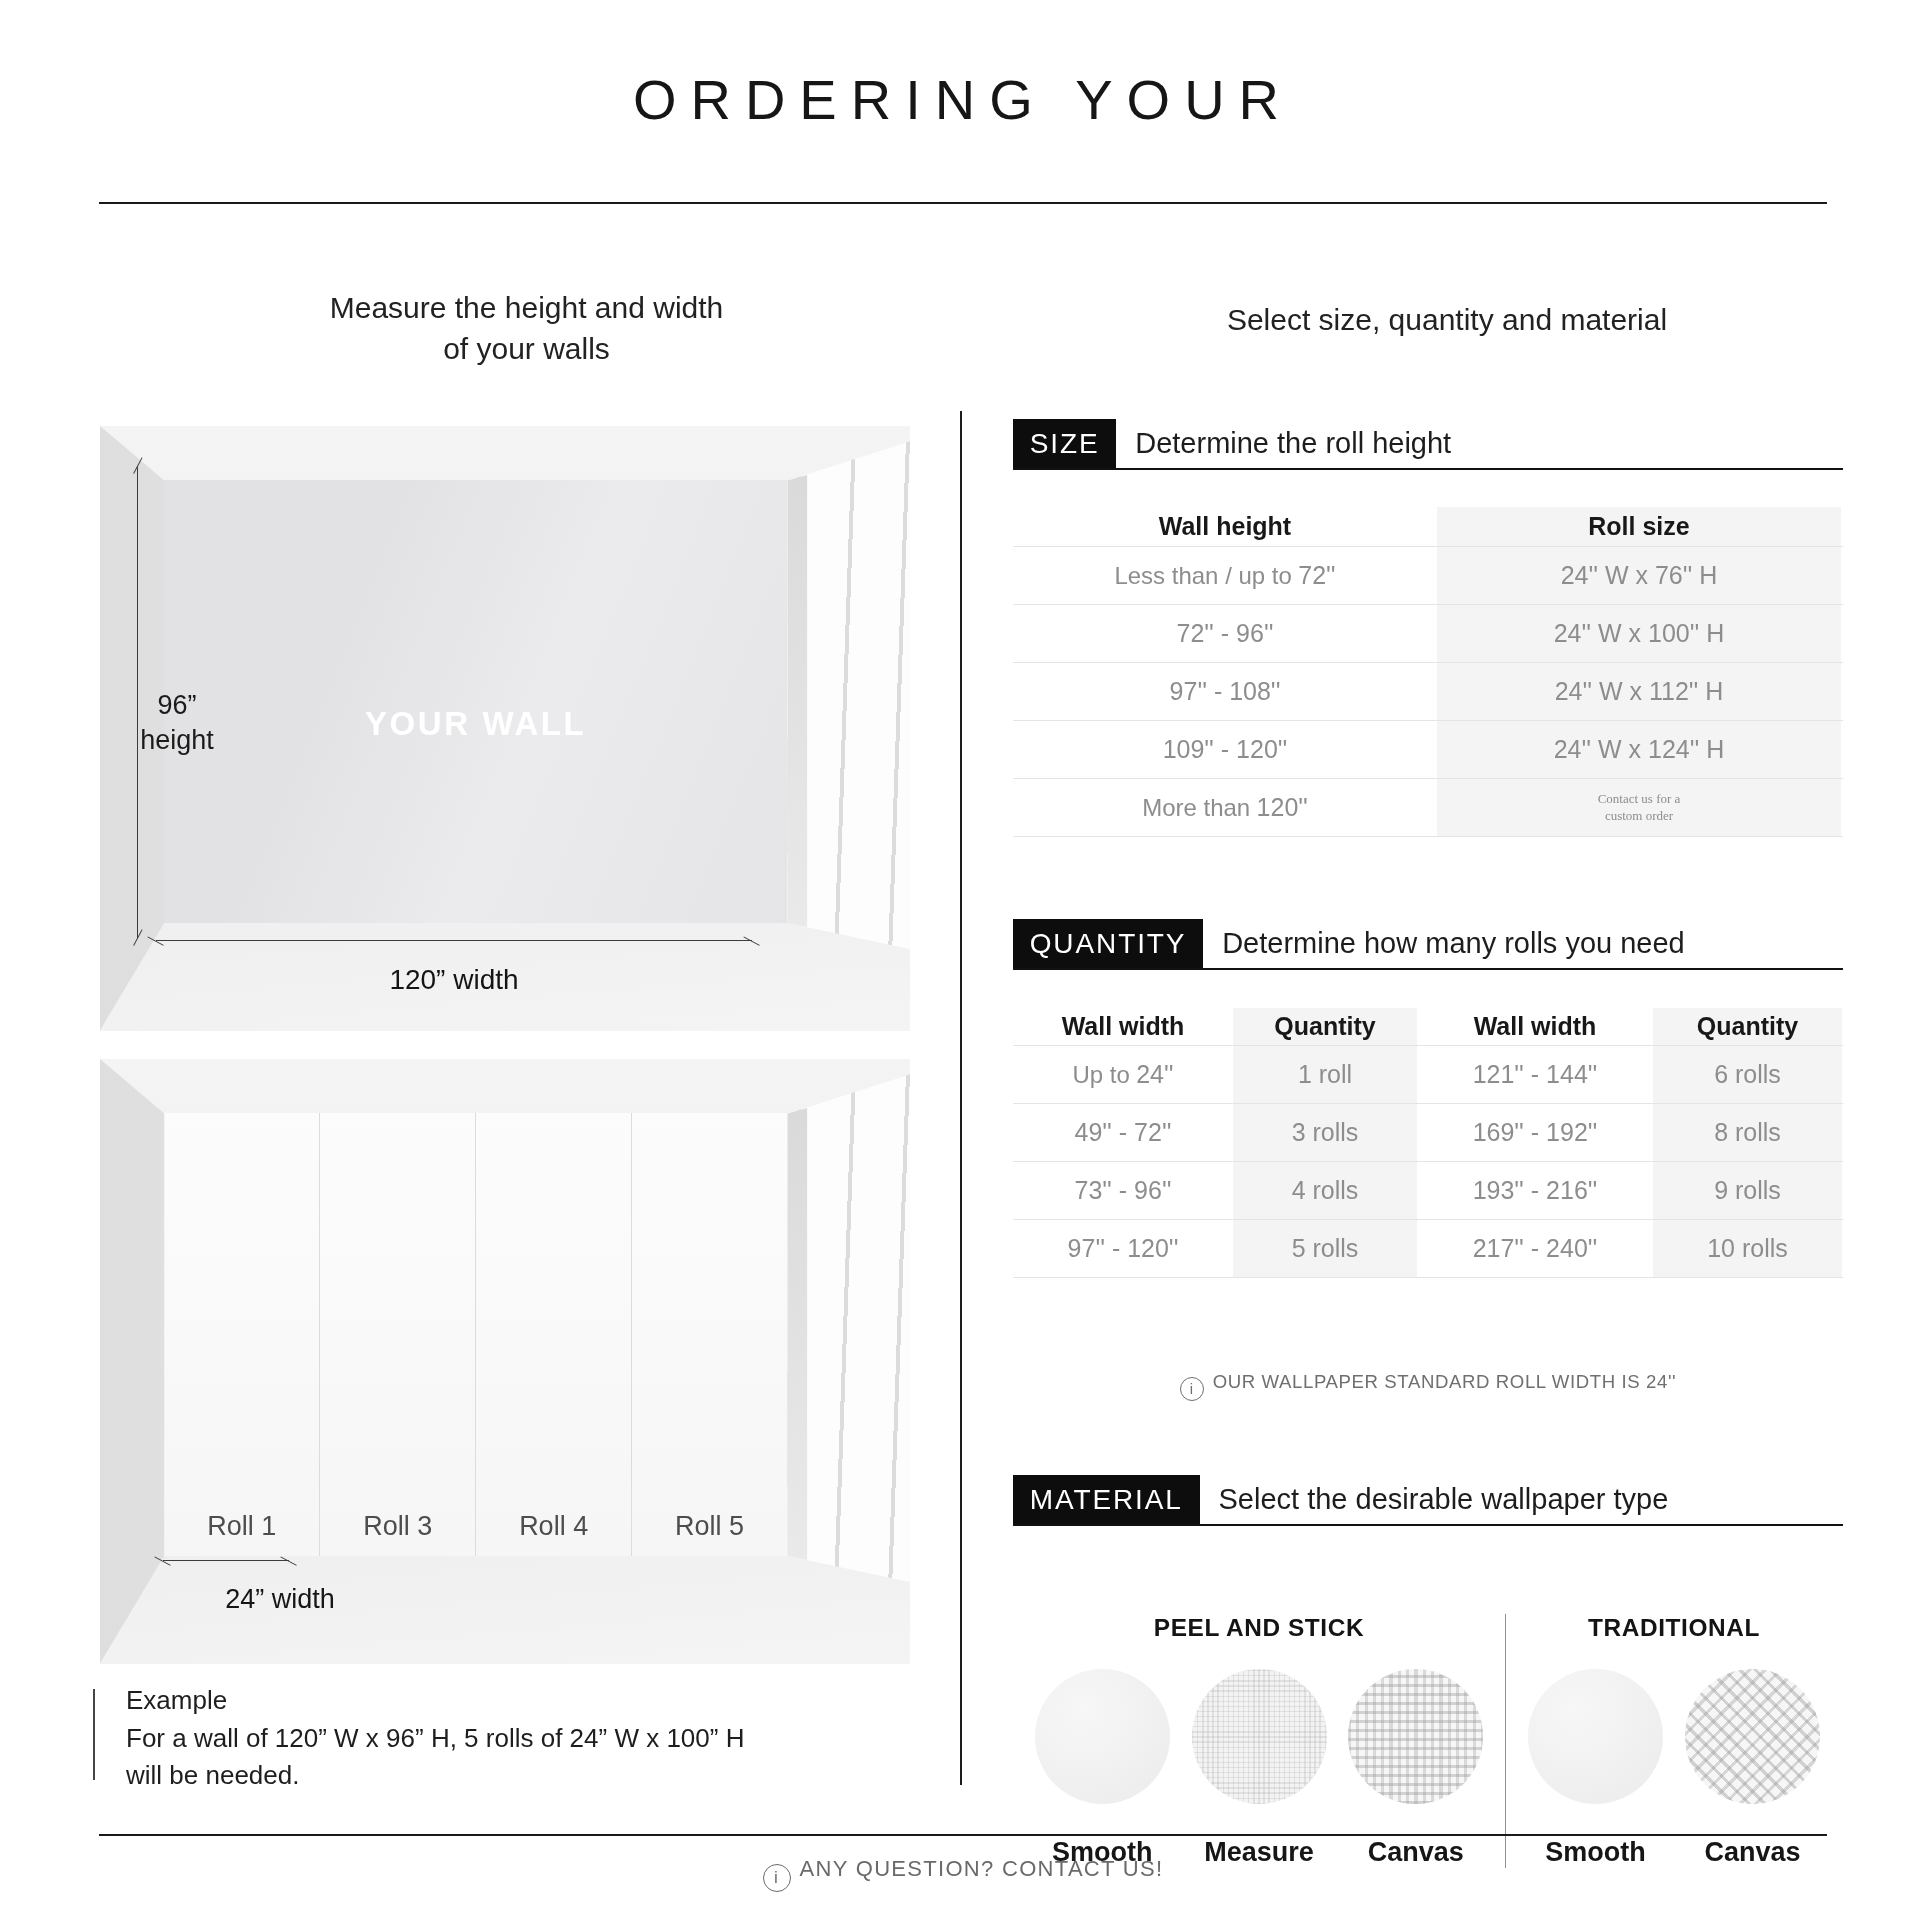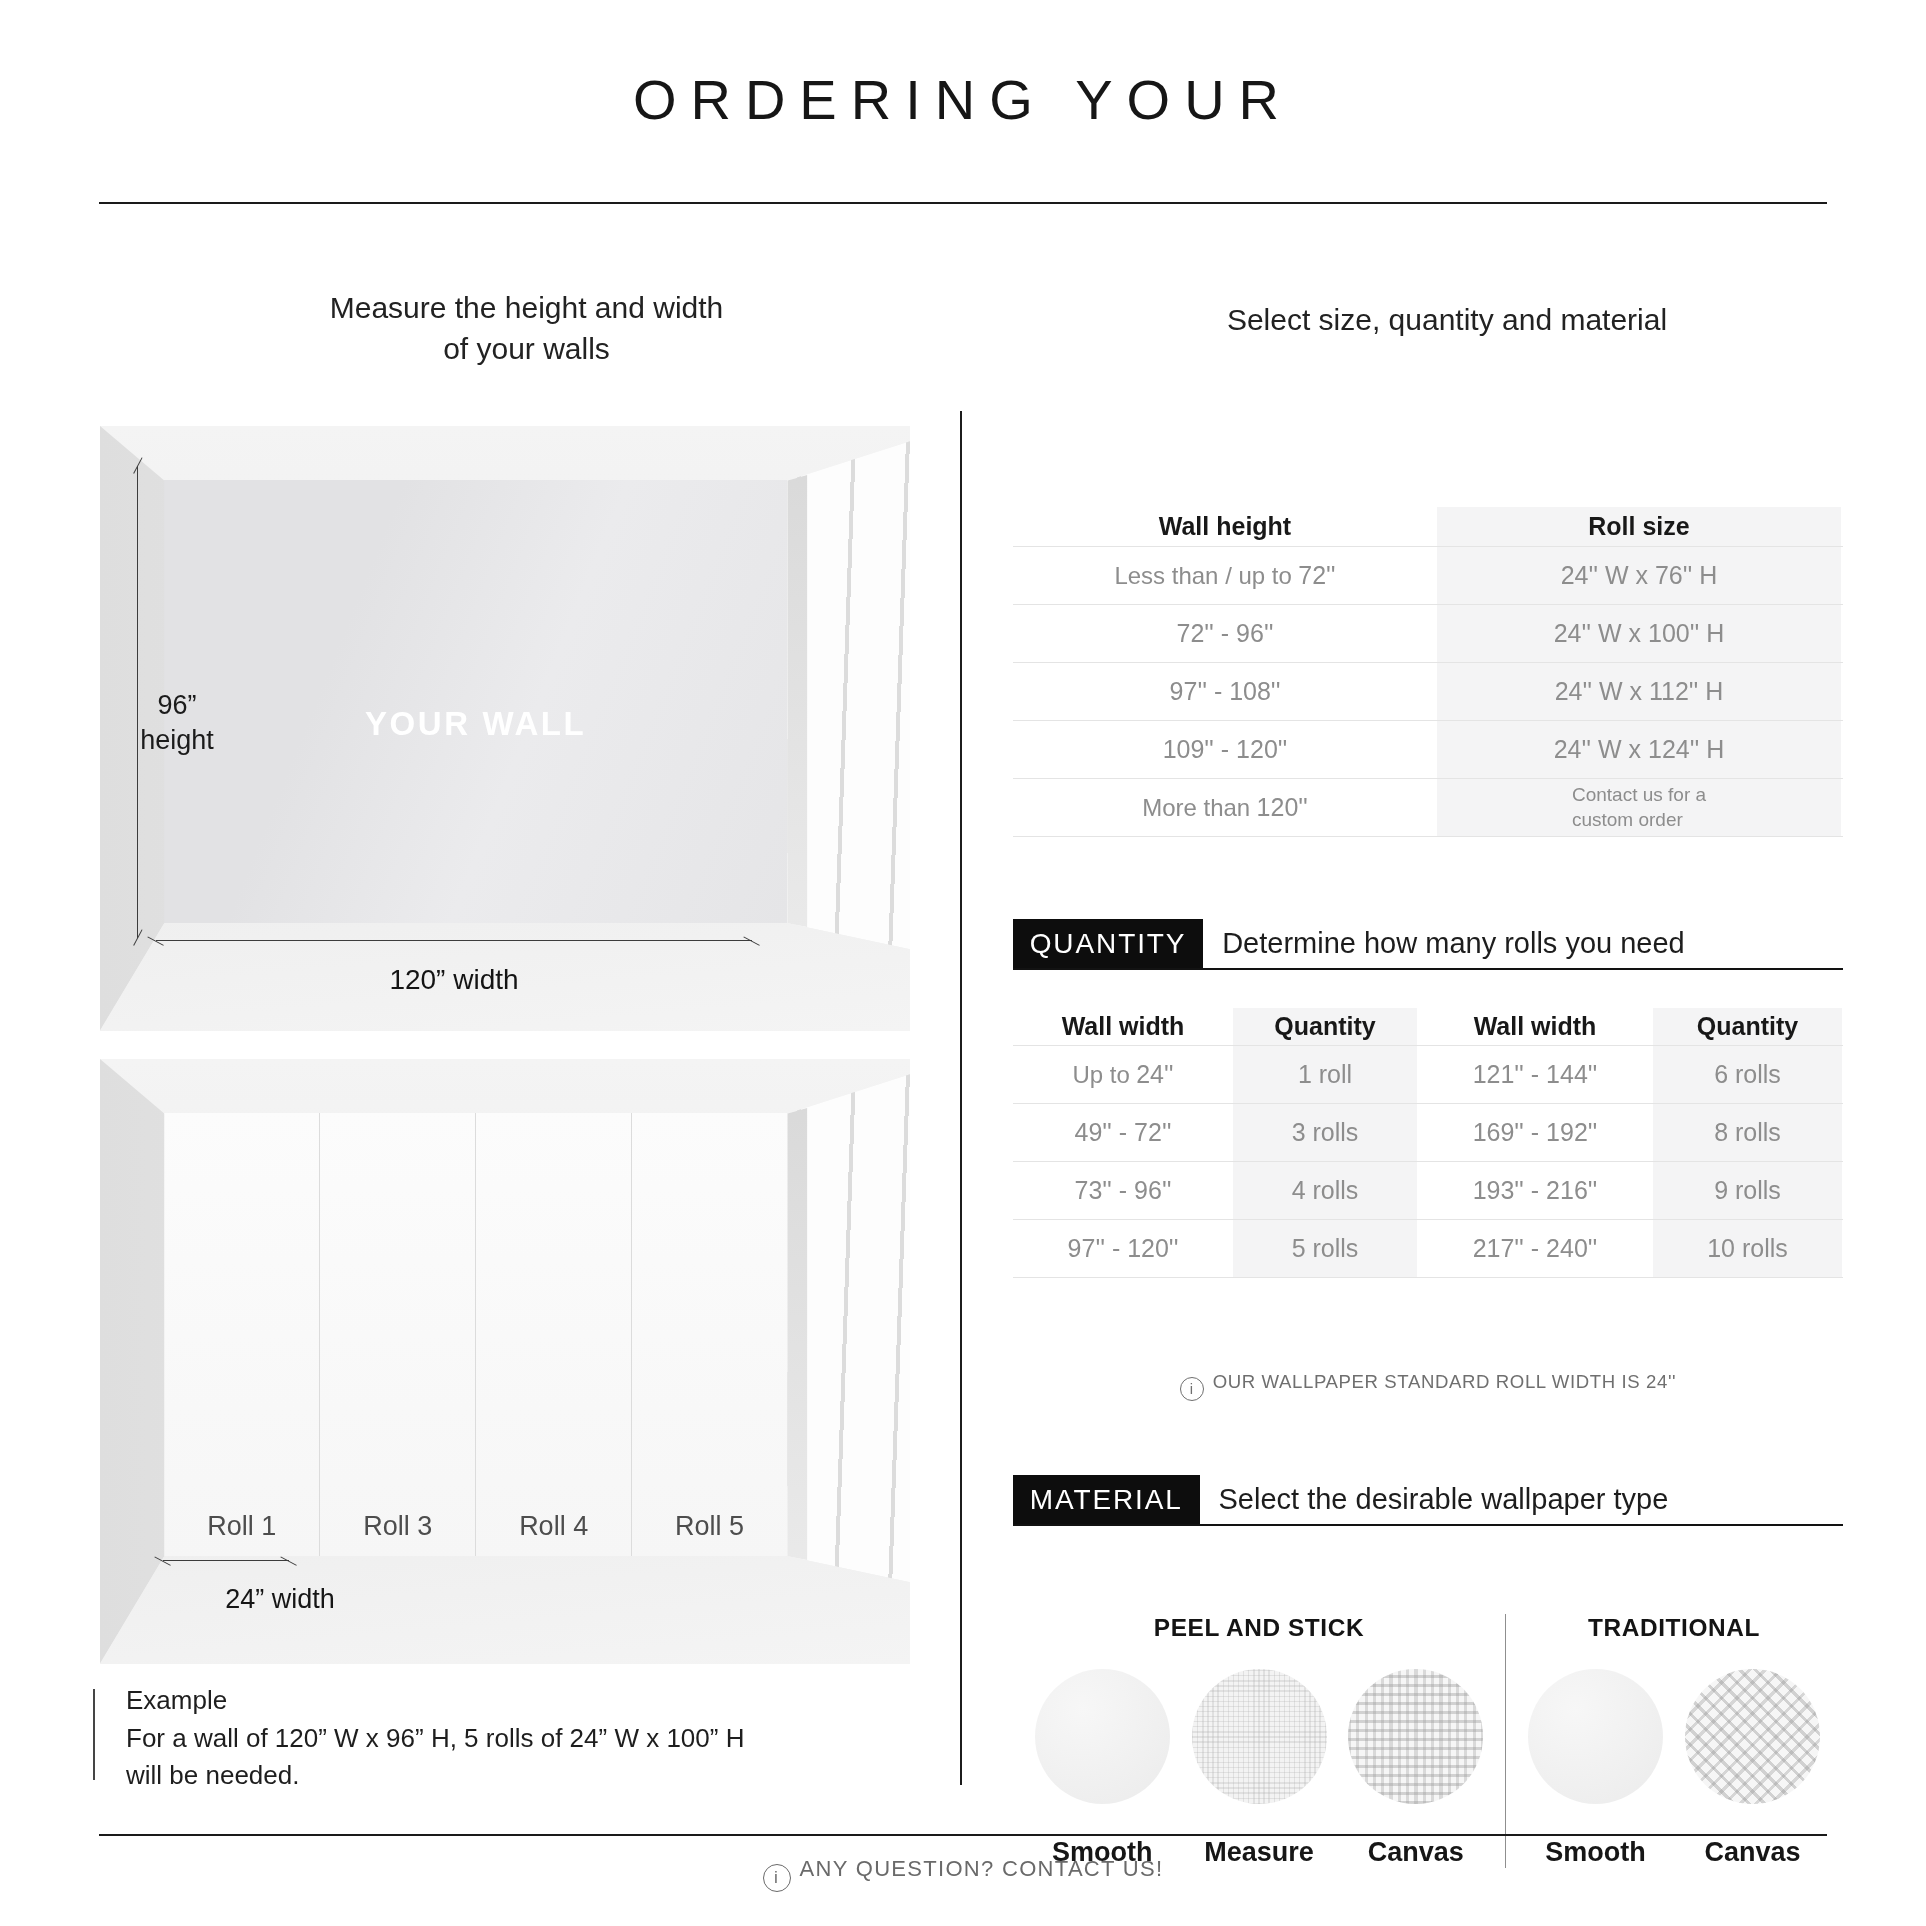--- a/index.html
+++ b/index.html
@@ -84,21 +84,21 @@
   .t-row{display:grid;height:57px;border-top:1.3px solid #e4e4e4;}
   .t-row.t-head{border-top:none;}
   #size-table .t-row{grid-template-columns:424px 404px;}
   #qty-table .t-row{grid-template-columns:220px 184px 236px 189px;}
   #size-table .t-head{height:39px;} #qty-table .t-head{height:37px;}
   .t-cell{display:flex;align-items:center;justify-content:center;}
   .t-cell.gray{background:#f4f4f5;}
   .t-hcell{font-size:25px;font-weight:600;color:#181818;}
   .t-dcell{font-size:25px;color:#8d8d8d;}
   .t-dcell .pre{font-size:24px;margin-right:6.4px;}
-  .t-dcell.small .val{font-size:19px;line-height:1.3;white-space:pre-line;}
+  .t-dcell.small .val{font-size:13px;line-height:1.3;text-align:center;white-space:pre-line;font-family:Liberation Serif, serif;}
 
   
   .note{position:absolute;left:1013px;top:1371px;width:830px;text-align:center;
         font-size:18.6px;color:#6f6f6f;letter-spacing:0.6px;}
   .info-icon{display:inline-flex;align-items:center;justify-content:center;
              width:22px;height:22px;border:1.3px solid #6f6f6f;border-radius:50%;
              font-size:14.8px;color:#6f6f6f;margin-right:9px;vertical-align:-5.8px;font-weight:500;}
 
   
   .material-area{position:absolute;left:1013px;top:1614px;width:830px;display:flex;}
@@ -177,20 +177,24 @@
     <div class="r-layer r-floor"></div>
     <div class="hdim"></div>
     <div class="hdim-label">24” width</div>
   </div>
 
   <div class="example-bar"></div>
   <div class="example">Example
 For a wall of 120” W x 96” H, 5 rolls of 24” W x 100” H
 will be needed.</div>
 
+  <div class="section-head" id="size-head">
+    <div class="badge">SIZE</div>
+    <div class="section-title">Determine the roll height</div>
+  </div>
   <div class="dtable" id="size-table">
       <div class="t-row t-head">
         <div class="t-cell t-hcell">Wall height</div>
         <div class="t-cell t-hcell gray">Roll size</div>
       </div>
       <div class="t-row">
         <div class="t-cell t-dcell">
           <span class="pre">Less than / up to </span>
           <span class="val">72''</span>
         </div>

